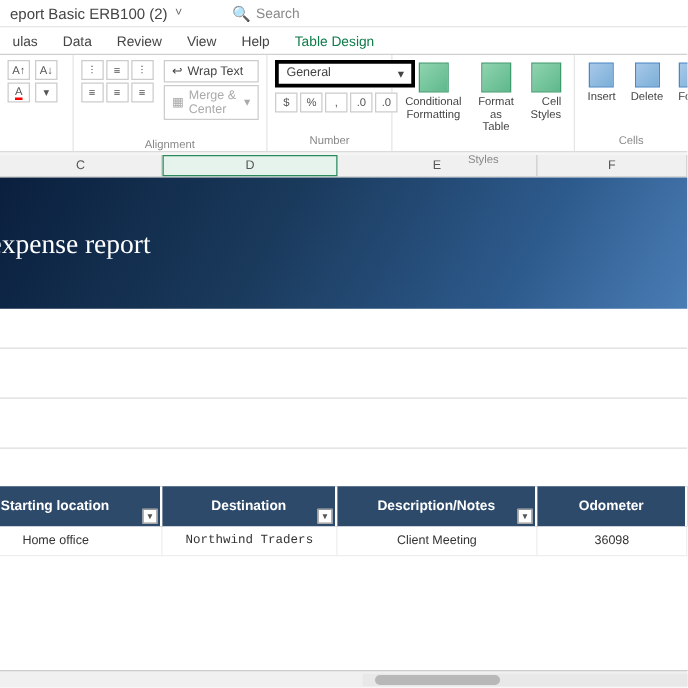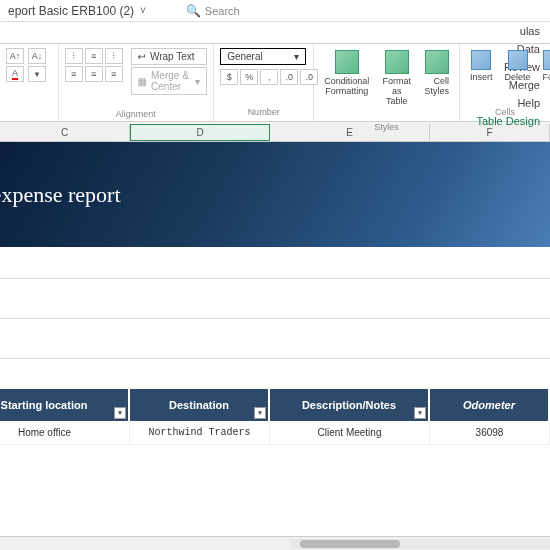--- a/index.html
+++ b/index.html
@@ -4,32 +4,32 @@
 <style>
 * { margin: 0; padding: 0; box-sizing: border-box; font-family: 'Segoe UI', sans-serif; }
 body { width: 550px; height: 550px; overflow: hidden; background: #fff; }
 
 .title-bar { height: 22px; background: #fff; display: flex; align-items: center; padding: 0 8px; border-bottom: 1px solid #e0e0e0; }
 .title-text { font-size: 12px; color: #444; }
 .title-icon { margin-left: 6px; font-size: 10px; color: #666; }
 .search-box { margin-left: 40px; display: flex; align-items: center; gap: 4px; color: #888; font-size: 11px; }
 .search-icon { font-size: 12px; }
 
-.tabs { height: 22px; background: #fff; display: flex; align-items: flex-end; padding-left: 0; border-bottom: 1px solid #d0d0d0; flex-direction: column; }
+.tabs { height: 22px; background: #fff; display: flex; align-items: flex-end; padding-left: 0; border-bottom: 1px solid #d0d0d0; }
 .tab { padding: 3px 10px; font-size: 11px; color: #444; cursor: pointer; }
 .tab.active { color: #0f7b4a; }
 
 .ribbon { height: 78px; background: #fff; display: flex; border-bottom: 1px solid #d0d0d0; }
 .ribbon-group { border-right: 1px solid #e5e5e5; padding: 4px 6px; display: flex; flex-direction: column; justify-content: space-between; }
 .ribbon-label { font-size: 9px; color: #888; text-align: center; margin-top: 14px; }
 .ribbon-controls { display: flex; gap: 4px; align-items: flex-start; }
 .ribbon-col { display: flex; flex-direction: column; gap: 2px; }
 .mini-btn { width: 18px; height: 16px; border: 1px solid #ccc; background: #fff; font-size: 9px; display: flex; align-items: center; justify-content: center; color: #555; }
 .wrap-btn { border: 1px solid #ccc; padding: 2px 6px; font-size: 10px; display: flex; align-items: center; gap: 4px; color: #444; }
-.number-select { border: 1px solid #000000; font-size: 10px; padding: 2px 6px; width: 86px; color: #444; background: #fff; display: flex; justify-content: space-between; }
+.number-select { border: 3px solid #000000; font-size: 10px; padding: 2px 6px; width: 112px; color: #444; background: #fff; display: flex; justify-content: space-between; }
 .big-btn { display: flex; flex-direction: column; align-items: center; gap: 2px; padding: 2px 4px; font-size: 9px; color: #444; cursor: pointer; }
 .big-icon { width: 24px; height: 24px; border: 1px solid #3e9b6e; background: linear-gradient(135deg,#8fd4b0,#5fb88a); }
 .big-icon.blue { border: 1px solid #4a88c7; background: linear-gradient(135deg,#a8c9e8,#7aaed8); }
 .big-icon.small { width: 20px; height: 20px; }
 
 .formula-bar { height: 2px; background: #f5f5f5; }
 
 .col-headers { height: 18px; background: #f0f0f0; display: flex; border-bottom: 1px solid #ccc; }
 .col-head { border-right: 1px solid #ccc; font-size: 10px; color: #555; display: flex; align-items: center; justify-content: center; }
 .col-c { width: 130px; }
@@ -44,21 +44,21 @@
 .form-area { padding: 10px 0 0 0; }
 .form-row { display: flex; border-bottom: 1px solid #ddd; height: 22px; align-items: center; font-size: 10px; margin-left: -40px; }
 .form-spacer { height: 18px; }
 
 .table-header { display: flex; margin-top: 30px; margin-left: -40px; }
 .th { background: #2d4a6b; color: #fff; font-size: 11px; font-weight: bold; padding: 10px 4px; text-align: center; border-right: 2px solid #fff; display: flex; align-items: center; justify-content: center; position: relative; }
 .th-drop { position: absolute; right: 2px; bottom: 2px; width: 12px; height: 12px; background: #fff; border: 1px solid #999; font-size: 7px; display: flex; align-items: center; justify-content: center; color: #555; }
 .th1 { width: 170px; }
 .th2 { width: 140px; }
 .th3 { width: 160px; }
-.th4 { width: 120px; font-style: italic; }
+.th4 { width: 120px; }
 
 .table-row { display: flex; margin-left: -40px; }
 .td { font-size: 10px; padding: 6px 4px; text-align: center; color: #333; border-right: 1px solid #eee; border-bottom: 1px solid #eee; }
 .td1 { width: 170px; }
 .td2 { width: 140px; font-family: Liberation Mono, monospace; }
 .td3 { width: 160px; }
 .td4 { width: 120px; }
 
 .scrollbar-h { position: absolute; bottom: 0; left: 0; right: 0; height: 14px; background: #f0f0f0; border-top: 1px solid #ccc; display: flex; align-items: center; }
 .scroll-track { margin-left: 290px; flex: 1; height: 10px; background: #e8e8e8; position: relative; }
@@ -73,21 +73,21 @@
   <div class="search-box">
     <span class="search-icon">🔍</span>
     <span>Search</span>
   </div>
 </div>
 
 <div class="tabs">
   <div class="tab">ulas</div>
   <div class="tab">Data</div>
   <div class="tab">Review</div>
-  <div class="tab">Merge</div>
+  <div class="tab">View</div>
   <div class="tab">Help</div>
   <div class="tab active">Table Design</div>
 </div>
 
 <div class="ribbon">
   <div class="ribbon-group" style="width:60px">
     <div class="ribbon-controls">
       <div class="ribbon-col">
         <div class="mini-btn">A↑</div>
         <div class="mini-btn">

